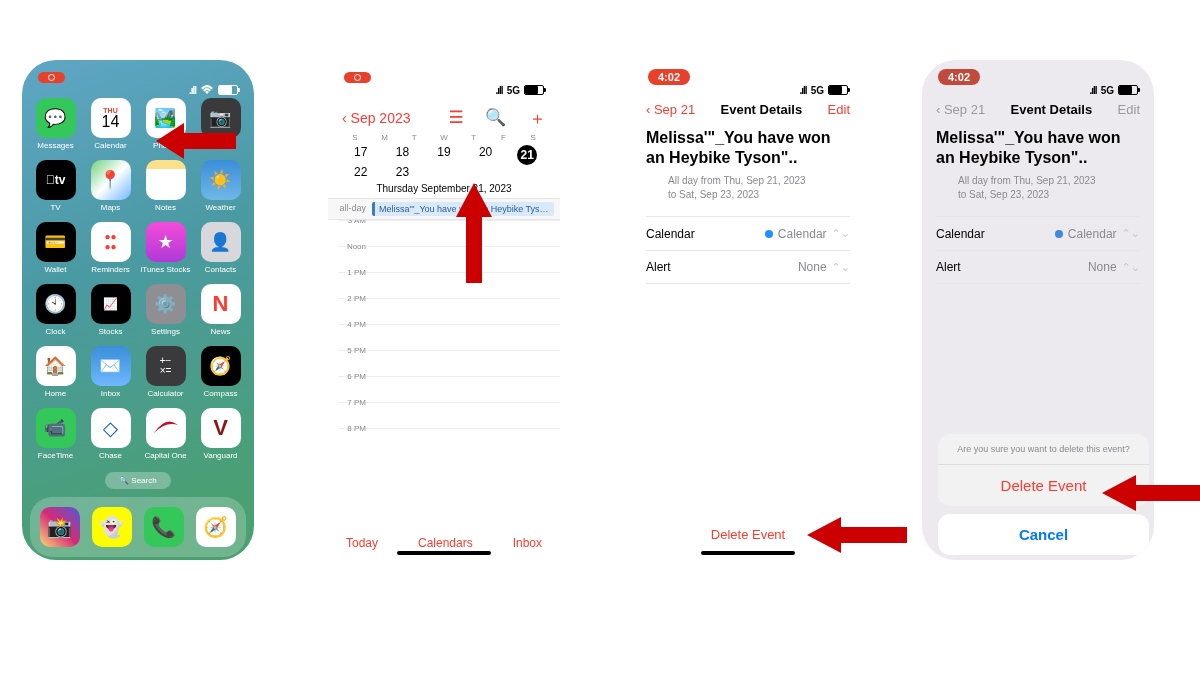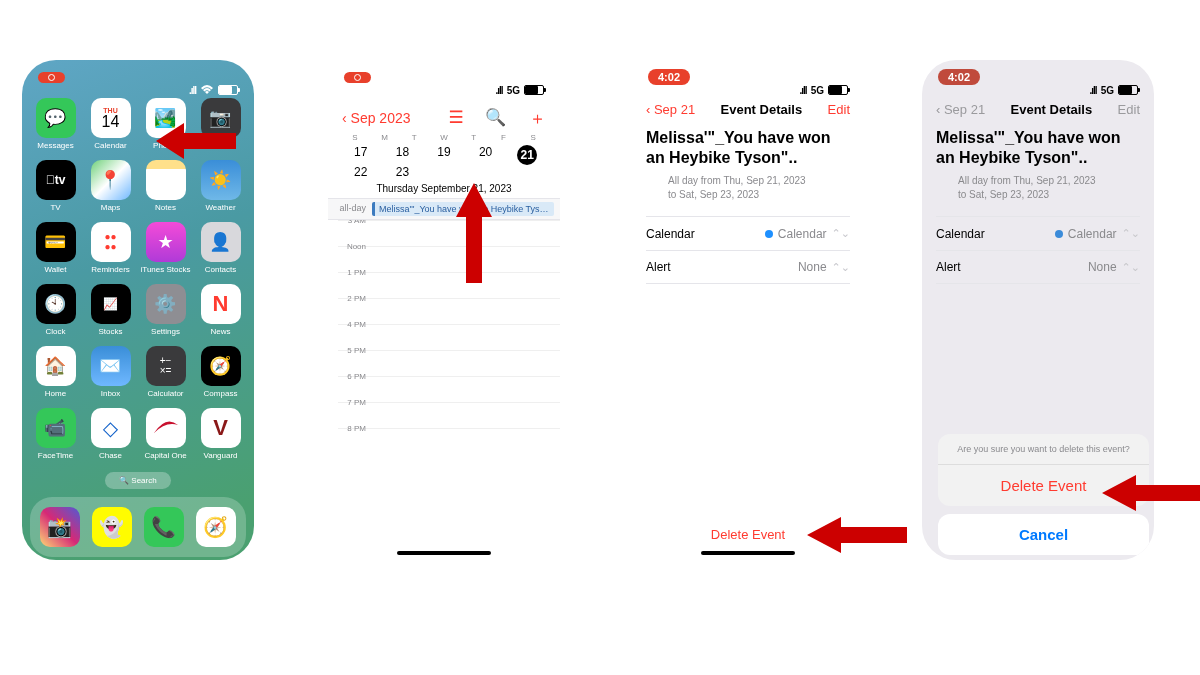--- a/index.html
+++ b/index.html
@@ -307,20 +307,25 @@
         <div class="hour">
             <span>6 PM</span>
           </div>
         <div class="hour">
             <span>7 PM</span>
           </div>
         <div class="hour">
             <span>8 PM</span>
           </div>
       </div>
+      <div class="cal-foot">
+        <span>Today</span>
+        <span>Calendars</span>
+        <span>Inbox</span>
+      </div>
       <div class="home-ind"></div>
     </div>
 
     <div class="arrow" style="top:123px;left:128px">
       <svg width="36" height="100" viewBox="0 0 36 100">
           <path d="M10 100 L10 34 L0 34 L18 0 L36 34 L26 34 L26 100 Z" fill="#cc0000"></path>
         </svg>
     </div>
   </div>
 

